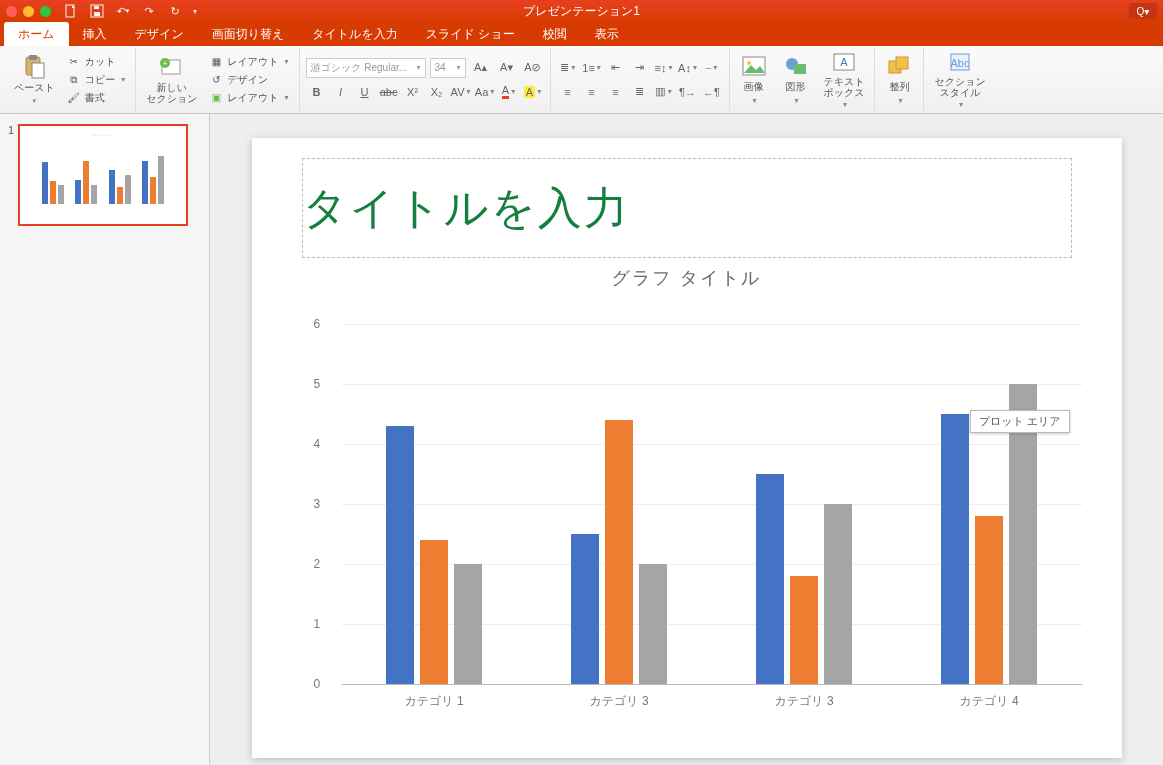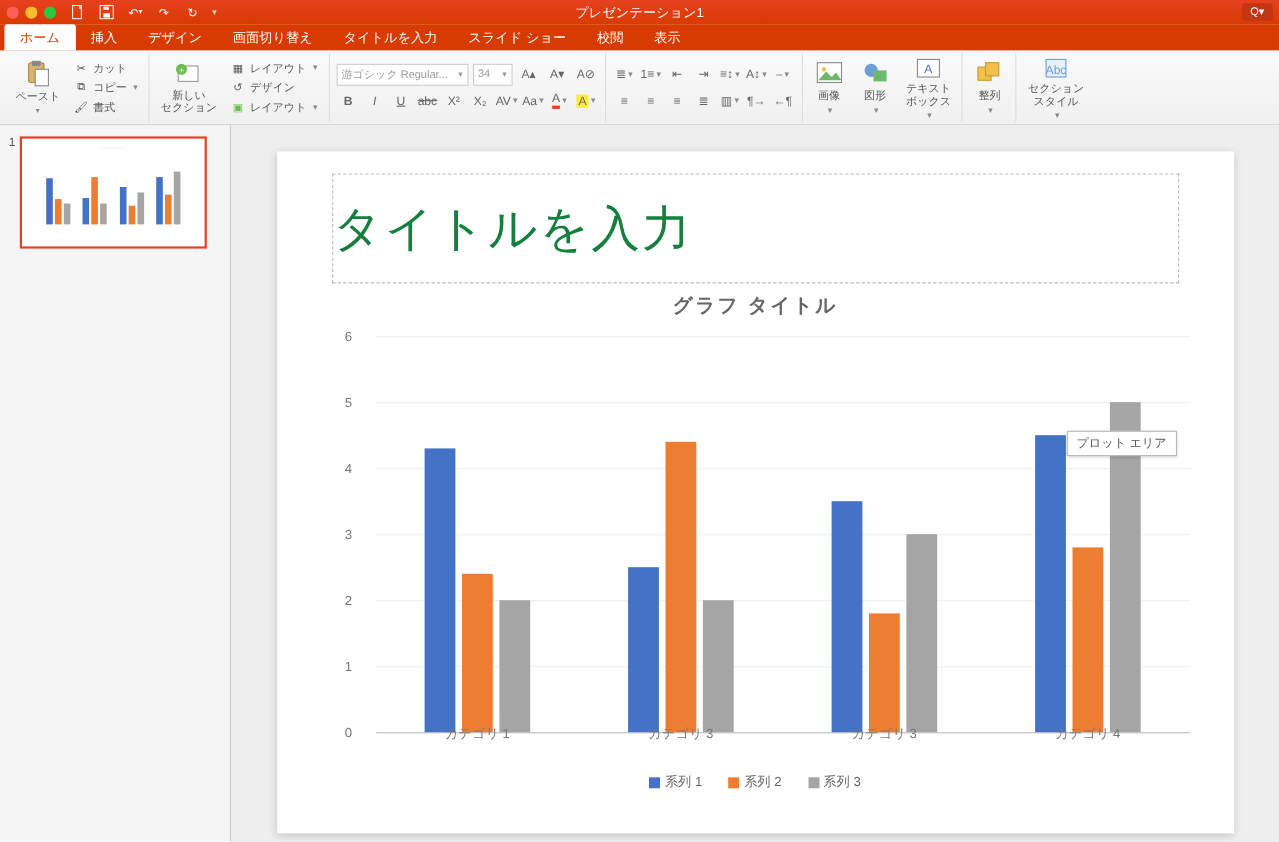--- a/index.html
+++ b/index.html
@@ -39,26 +39,26 @@
   .workspace { position:absolute; top:114px; bottom:0; left:0; right:0; display:flex; }
   .thumb-pane { width:210px; background:#f5f5f5; border-right:1px solid #ccc; padding:10px 8px; }
   .thumb-wrap { display:flex; gap:4px; }
   .thumb-num { font-size:11px; color:#555; }
   .thumb { width:170px; height:102px; background:#fff; border:2px solid #e74020; padding:6px 8px; }
   .thumb-title { text-align:center; font-size:5px; color:#bbb; margin-bottom:4px;}
   .thumb-chart { height:70px; position:relative; }
   .slide-area { flex:1; background:#eee; overflow:auto; padding:24px 32px; }
   .slide { width:870px; height:620px; background:#fff; box-shadow:0 2px 8px rgba(0,0,0,.2); margin:0 auto; padding:20px 30px 10px; position:relative;}
   .title-ph { border:1px dashed #bbb; height:100px; display:flex; align-items:center; justify-content:flex-start; font-size:44px; color:#15803d; font-weight:300; letter-spacing:2px; margin:0 20px 8px;}
-  .chart-title { text-align:center; font-size:18px; color:#666; margin-bottom:6px; letter-spacing:2px;font-weight:bold;}
+  .chart-title { text-align:center; font-size:18px; color:#666; margin-bottom:24px; letter-spacing:2px;}
   .chart-box { height:430px; position:relative; padding:0 10px;}
   .plot { position:absolute; left:60px; right:10px; top:10px; bottom:60px; }
   .gridline { position:absolute; left:0; right:0; border-top:1px solid #eee; }
   .ytick { position:absolute; left:-28px; font-size:12px; color:#777; transform:translateY(-50%); }
-  .xaxis { position:absolute; left:60px; right:10px; bottom:50px; display:flex; }
+  .xaxis { position:absolute; left:60px; right:10px; bottom:34px; display:flex; }
   .xcat { flex:1; text-align:center; font-size:12px; color:#777; }
   .bars-layer { position:absolute; left:0; right:0; top:0; bottom:0; display:flex; }
   .cat-group { flex:1; display:flex; align-items:flex-end; justify-content:center; gap:6px; padding:0 18px;}
   .bar { width:28px; }
   .legend { position:absolute; left:0; right:0; bottom:6px; display:flex; justify-content:center; gap:24px; font-size:12px; color:#666;}
   .legend .sw { width:10px; height:10px; display:inline-block; margin-right:4px; vertical-align:middle;}
   .tooltip { position:absolute; background:#fff; border:1px solid #bbb; padding:3px 8px; font-size:11px; color:#555; box-shadow:0 1px 3px rgba(0,0,0,.2); }
 </style>
 </head>
 <body>
@@ -366,22 +366,17 @@
                 <div class="bar" style="background: rgb(165, 165, 165); height: 83.3333%;"></div>
               </div>
             </div>
           </div>
         <div class="xaxis" id="xaxis">
             <div class="xcat">カテゴリ 1</div>
             <div class="xcat">カテゴリ 3</div>
             <div class="xcat">カテゴリ 3</div>
             <div class="xcat">カテゴリ 4</div>
           </div>
-        <div class="legend" id="legend">
-            <span><span class="sw" style="background:#4472C4"></span>系列 1</span>
-            <span><span class="sw" style="background:#ED7D31"></span>系列 2</span>
-            <span><span class="sw" style="background:#A5A5A5"></span>系列 3</span>
-          </div>
         <div class="tooltip" style="top:96px; right:22px;">プロット エリア</div>
       </div>
     </div>
   </div>
 </div>
 
 </body></html>

